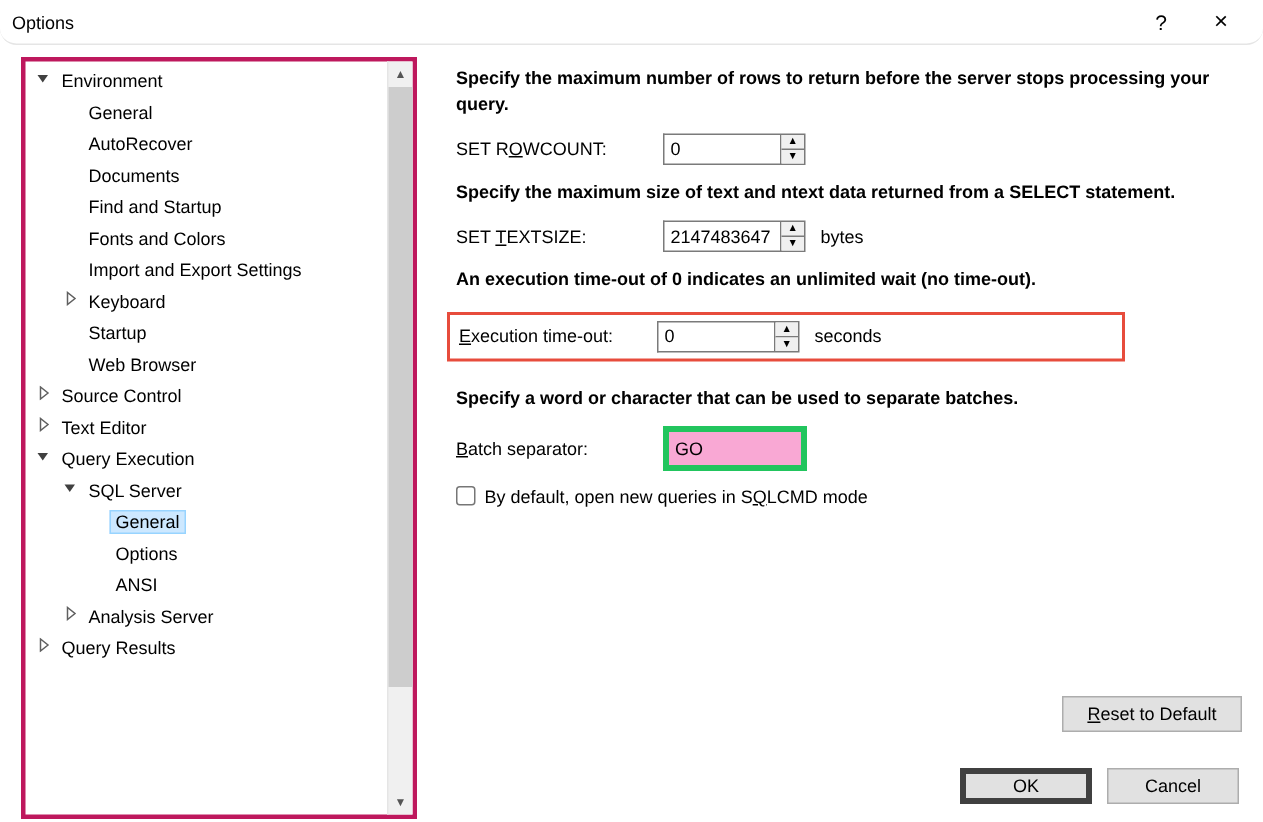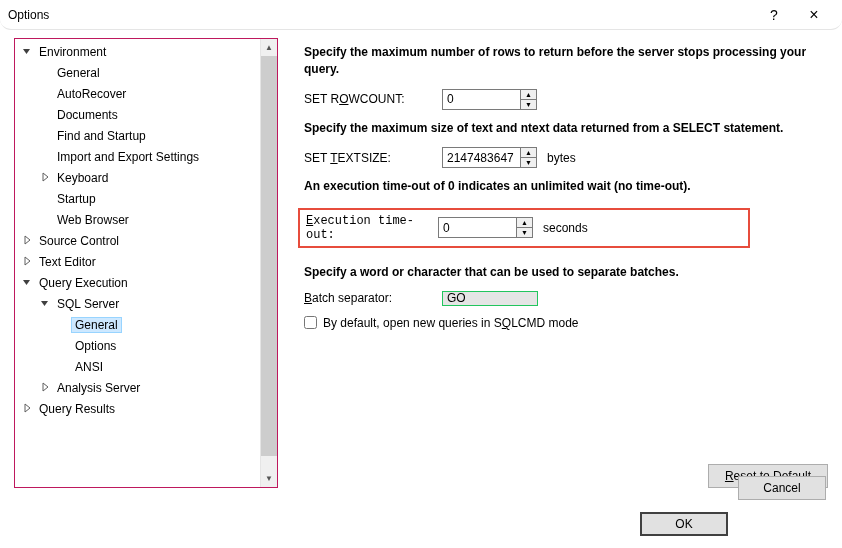--- a/index.html
+++ b/index.html
@@ -30,23 +30,23 @@
     font-size: 14px;
     cursor: pointer;
   }
   .titlebar .close-icon { font-size: 16px; font-weight: 300; }
   .main {
     display: flex;
     padding: 8px 14px 0 14px;
     height: 460px;
   }
   .tree-wrap {
-    border: 1px solid #be185d;
+    border: 3px solid #be185d;
     width: 264px;
-    height: 450px;
+    height: 508px;
     display: flex;
     background: #fff;
   }
   .tree-scroll {
     flex: 1;
     overflow: hidden;
     padding: 2px 0;
   }
   .scrollbar {
     width: 17px;
@@ -106,27 +106,27 @@
   }
   .row label { width: 138px; }
   .highlight {
     border: 2px solid #e74c3c;
     padding: 4px 6px;
     margin: 2px 0 10px -6px;
     display: inline-flex;
     align-items: center;
     width: 452px;
   }
-  .highlight label { width: 132px; font-family: Liberation Mono, monospace; }
+  .highlight label { width: 132px; }
   .spinner, .textbox {
     font: inherit;
-    border: 1px solid #22c55e;
-    height: 15px;
+    border: 4px solid #22c55e;
+    height: 30px;
     padding: 1px 4px;
-    background: #e5e5e5;
+    background: #f9a8d4;
   }
   .spinner-wrap {
     display: inline-flex;
     align-items: stretch;
     height: 21px;
   }
   .spinner-wrap input {
     border: 1px solid #7a7a7a;
     border-right: none;
     width: 78px;
@@ -156,22 +156,21 @@
   .btn {
     font: inherit;
     background: #e1e1e1;
     border: 1px solid #adadad;
     height: 24px;
     padding: 0 16px;
     cursor: pointer;
     min-width: 88px;
   }
   .btn.primary {
-    border: 2px solid #404040;
-    margin-top: 36px;
+    border: 4px solid #404040;
   }
   .reset-wrap {
     position: absolute;
     right: 0;
     bottom: 2px;
   }
   .footer {
     position: absolute;
     right: 16px;
     bottom: 12px;
@@ -205,20 +204,24 @@
           <span class="expander"></span>
           <span class="label">AutoRecover</span>
         </div>
         <div class="tree-item" style="padding-left: 22px;">
           <span class="expander"></span>
           <span class="label">Documents</span>
         </div>
         <div class="tree-item" style="padding-left: 22px;">
           <span class="expander"></span>
           <span class="label">Find and Startup</span>
+        </div>
+        <div class="tree-item" style="padding-left: 22px;">
+          <span class="expander"></span>
+          <span class="label">Fonts and Colors</span>
         </div>
         <div class="tree-item" style="padding-left: 22px;">
           <span class="expander"></span>
           <span class="label">Import and Export Settings</span>
         </div>
         <div class="tree-item" style="padding-left: 22px;">
           <span class="expander"><svg width="10" height="10" viewBox="0 0 10 10">
               <path d="M3 1 L3 9 L8 5 Z" fill="none" stroke="#606060" stroke-width="1"></path>
             </svg></span>
           <span class="label">Keyboard</span>

